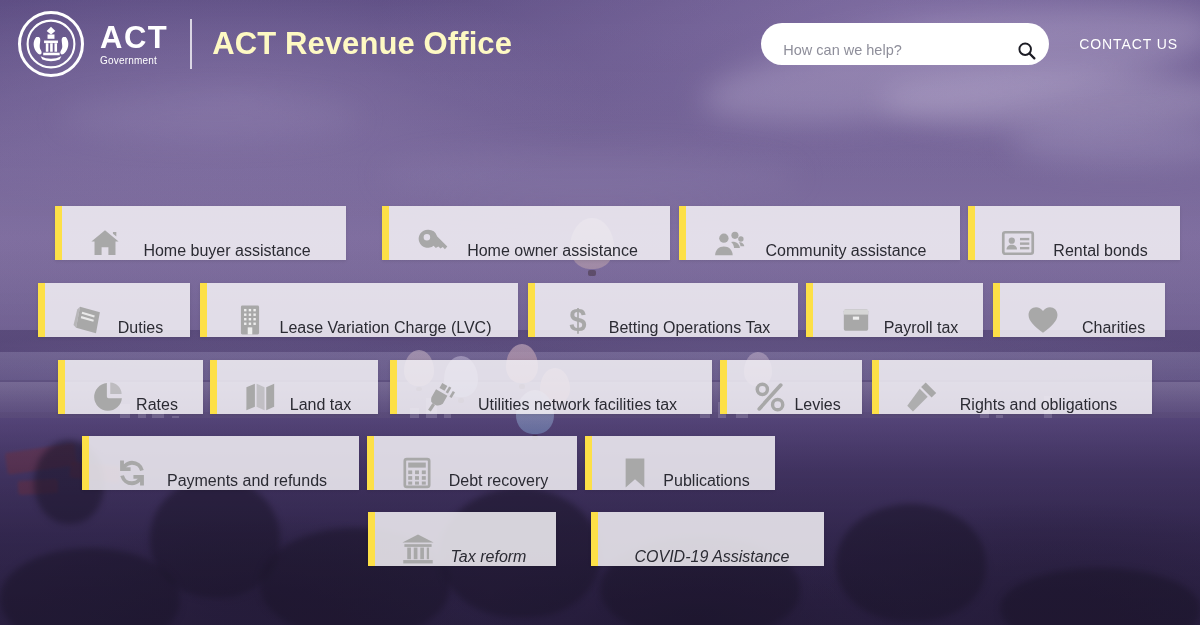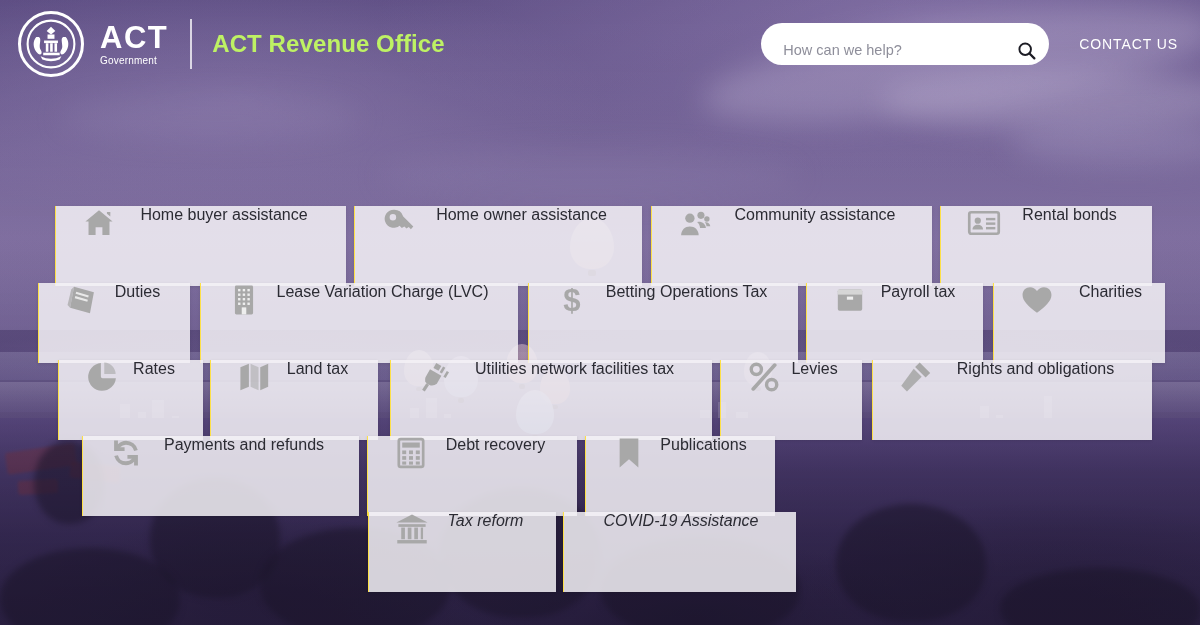--- a/index.html
+++ b/index.html
@@ -118,21 +118,21 @@
     font-size: 31px; font-weight: bold; letter-spacing: 1.5px;
   }
   .act-mark .act-sub {
     font-size: 10px; letter-spacing: .2px; margin-top: 3px; font-weight: 400;
   }
   .vsep {
     width: 2px; height: 50px; background: rgba(255,255,255,.75);
     margin: 0 20px 0 22px;
   }
   .site-title {
-    color: #bef264; font-size: 24px; font-weight: bold; letter-spacing: .1px;
+    color: #fef9c3; font-size: 31px; font-weight: bold; letter-spacing: .1px;
     white-space: nowrap;
   }
   .header-right {
     margin-left: auto; display: flex; align-items: center; margin-right: 22px;
   }
   .searchbox {
     width: 288px; height: 42px; background: #fff; border-radius: 21px;
     display: flex; align-items: center; padding: 12px 8px 0 22px;
   }
   .searchbox input {
@@ -148,24 +148,24 @@
   .contact-link {
     color: #fff; font-size: 14px; letter-spacing: .9px;
     margin-left: 30px; text-decoration: none; white-space: nowrap;
   }
 
   
   .tiles { position: absolute; inset: 0; z-index: 15; }
   .row { position: absolute; display: flex; }
   .tile {
     position: relative;
-    height: 80px;
+    height: 54px;
     background: rgba(243,241,246,0.86);
-    border-left: 1px solid #fde047;
-    display: flex; align-items: flex-start;
+    border-left: 7px solid #fde047;
+    display: flex; align-items: flex-end;
     cursor: pointer;
     flex: 0 0 auto;
     box-shadow: 0 1px 3px rgba(0,0,0,.10);
   }
   .tile .ti {
     width: 34px; height: 34px; flex: 0 0 auto;
     margin-left: 26px;
     display: flex; align-items: center; justify-content: center;
     color: #a3a3a3;
   }
@@ -311,21 +311,21 @@
         <div class="tile" style="width: 291px;">
           <span class="ti">
             <svg viewBox="0 0 24 24">
               <path d="M12 3 L2.4 11 h2.2 v9.4 h5.0 v-5.4 h4.8 v5.4 h5.0 V11 h2.2z"></path>
               <path d="M17.6 4.2 h2.4 v3.2 l-2.4 -2z"></path>
             </svg>
           </span>
           <span class="tl">Home buyer assistance</span>
         </div>
         <div class="gap" style="width: 8px;"></div>
-        <div class="tile" style="width: 288px;">
+        <div class="tile" style="width: 288px; margin-left: 28px;">
           <span class="ti">
             <svg viewBox="0 0 24 24">
               <path d="M9 2.6 a6.4 6.4 0 1 0 4.1 11.3 l1.6 1.6 l1.8 -1.1 l1.5 1.5 l1.6 -1.1 l1.5 1.6 l1.7 -1.9 l-7.1 -7.1 A6.4 6.4 0 0 0 9 2.6z m-.6 3.1 a2.3 2.3 0 1 1 0 4.6 a2.3 2.3 0 0 1 0 -4.6z"></path>
             </svg>
           </span>
           <span class="tl">Home owner assistance</span>
         </div>
         <div class="gap" style="width: 9px;"></div>
         <div class="tile" style="width: 281px;">
           <span class="ti">
@@ -528,19 +528,19 @@
               <rect x="4.4" y="11" width="2.6" height="8.2"></rect>
               <rect x="9.0" y="11" width="2.6" height="8.2"></rect>
               <rect x="13.6" y="11" width="2.6" height="8.2"></rect>
               <rect x="18.2" y="11" width="1.6" height="8.2"></rect>
               <rect x="1.6" y="19.8" width="20.8" height="2.4"></rect>
             </svg>
           </span>
           <span class="tl">Tax reform</span>
         </div>
         <div class="gap" style="width: 7px;"></div>
-        <div class="tile noicon" style="width: 233px;">
+        <div class="tile noicon" style="width: 233px; margin-left: 28px;">
           <span class="tl">COVID-19 Assistance</span>
         </div>
       </div>
   </div>
 
 </div>
 
 </body></html>

